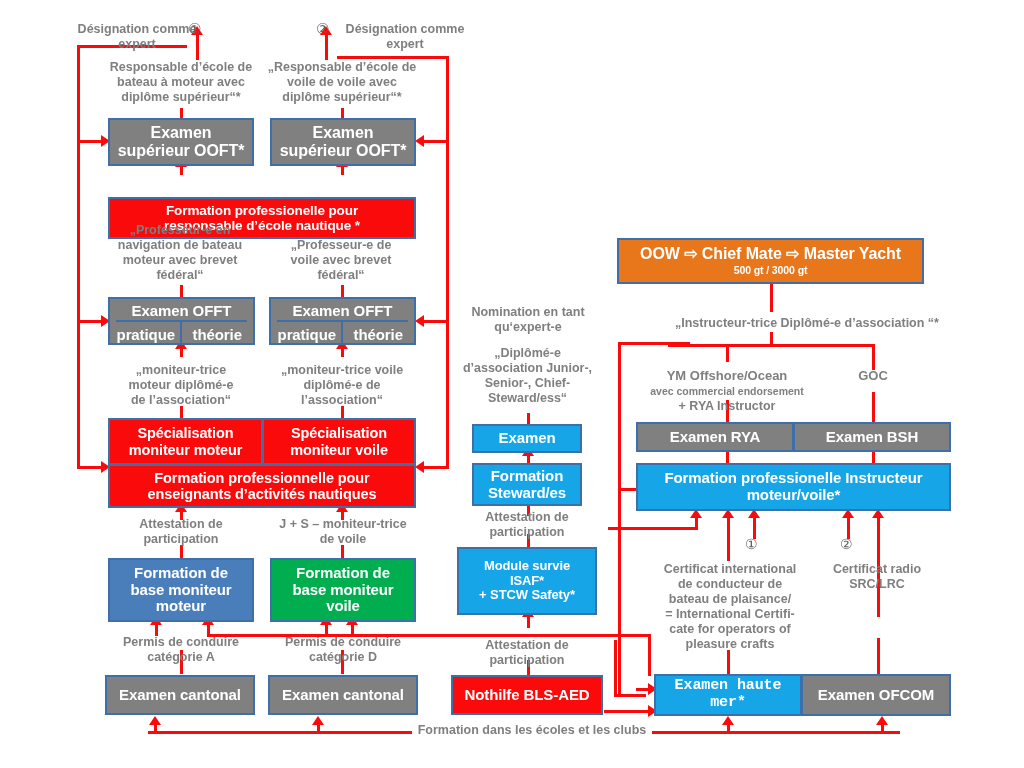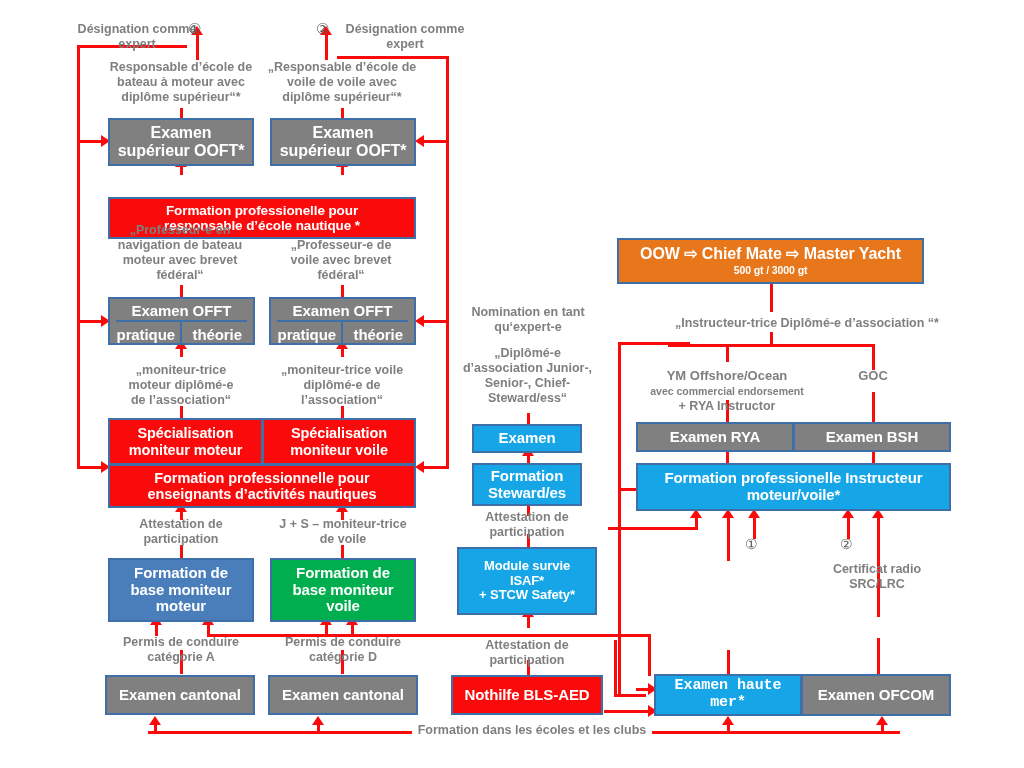--- a/index.html
+++ b/index.html
@@ -320,18 +320,24 @@
   <div class="lbl" style="left:648px;top:316px;width:318px;font-size:12.5px;">„Instructeur-trice Diplômé-e d’association “*</div>
 
   <div class="lbl" style="left:650px;top:368px;width:154px;font-size:13px;">YM Offshore/Ocean</div>
   <div class="lbl" style="left:640px;top:385px;width:174px;font-size:10.5px;">avec commercial endorsement</div>
   <div class="lbl" style="left:650px;top:399px;width:154px;font-size:12.5px;">+ RYA Instructor</div>
   <div class="lbl" style="left:840px;top:368px;width:66px;font-size:13px;">GOC</div>
 
   <div class="circ" style="left:745px;top:536px;font-size:14px;">①</div>
   <div class="circ" style="left:840px;top:536px;font-size:14px;">②</div>
 
+  <div class="lbl" style="left:648px;top:562px;width:164px;font-size:12.5px;white-space:pre-line;">Certificat international
+de conducteur de
+bateau de plaisance/
+= International Certifi-
+cate for operators of
+pleasure crafts</div>
   <div class="lbl" style="left:815px;top:562px;width:124px;font-size:12.5px;white-space:pre-line;">Certificat radio
 SRC/LRC</div>
 
   <div class="lbl" style="left:412px;top:723px;width:240px;font-size:12.5px;background:#ffffff;">Formation dans les écoles et les clubs</div>
 
 </div>
 
 </body></html>

